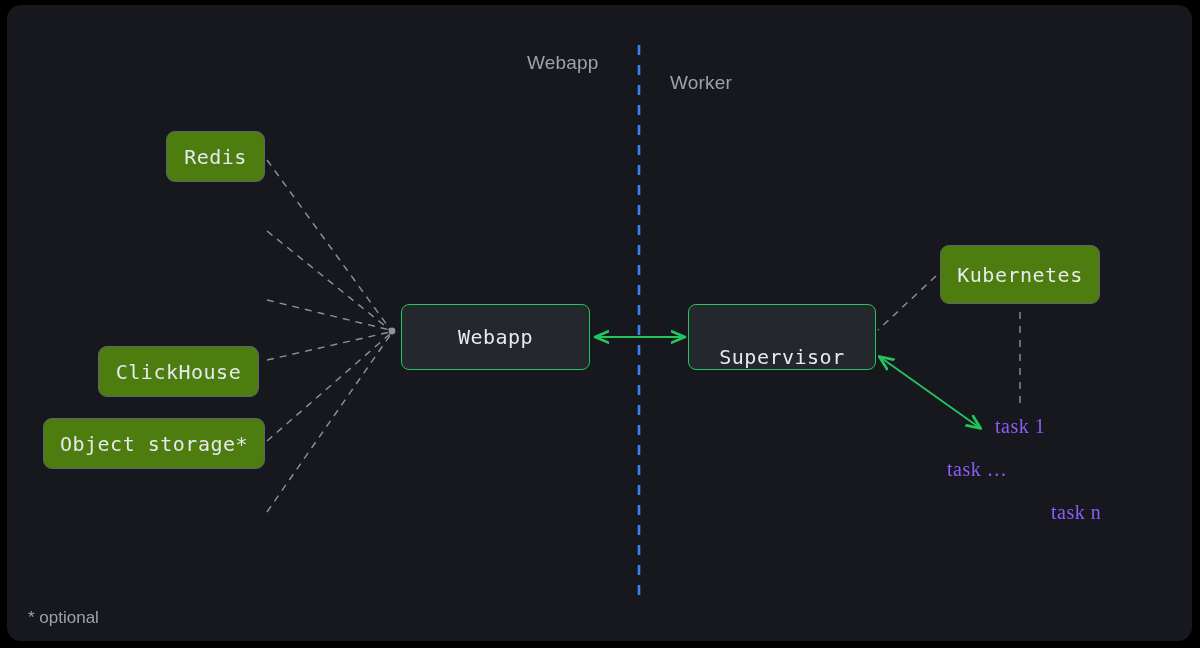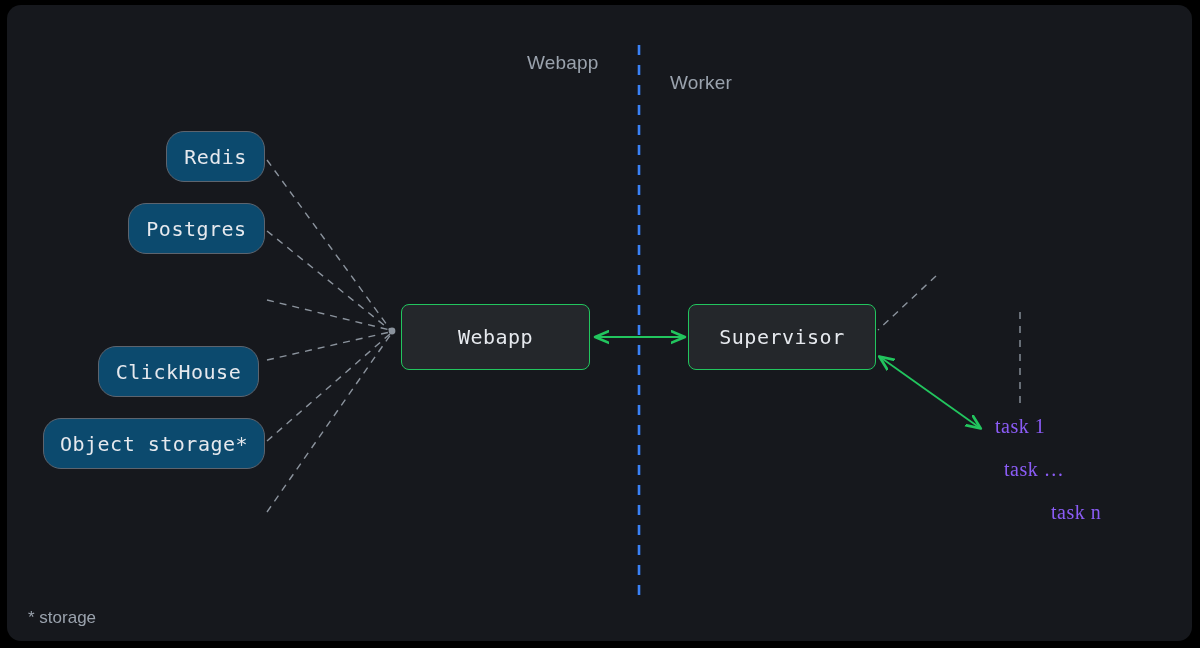--- a/index.html
+++ b/index.html
@@ -43,23 +43,23 @@
     color: #9aa2ad;
     letter-spacing: 0.2px;
     white-space: nowrap;
   }
   .node {
     position: absolute;
     box-sizing: border-box;
     display: flex;
     align-items: center;
     justify-content: center;
-    background: #0c4a6e;
+    background: #4d7c0f;
     border: 1.3px solid #5d646e;
-    border-radius: 18px;
+    border-radius: 9px;
     color: #e6e9ee;
     font-family: "DejaVu Sans Mono", monospace;
     font-size: 20px;
     letter-spacing: 0.5px;
     white-space: nowrap;
   }
   .node.accent {
     border: 1.8px solid #22c55e;
     border-radius: 8px;
     background: #24272b;
@@ -114,35 +114,35 @@
 
     <line x1="639" y1="45" x2="639" y2="605" stroke="#3b82f6" stroke-width="2.6" stroke-dasharray="10 10"></line>
   </svg>
 
   <div class="zone-label" style="left:527px; top:52px;">Webapp</div>
   <div class="zone-label" style="left:670px; top:52px;margin-top:20px;">Worker</div>
 
   <div class="node" style="left:166px; top:131px; width:99px;  height:51px;">
     <span>Redis</span>
   </div>
-  <div class="node" style="left:128px; top:203px; width:137px; height:51px;">
-    <span>Postgres</span>
-  </div>
   <div class="node" style="left:98px; top:346px; width:161px; height:51px;">
     <span>ClickHouse</span>
   </div>
   <div class="node" style="left:43px;  top:418px; width:222px; height:51px;justify-content:center;">
     <span>Object storage*</span>
   </div>
 
   <div class="node accent" style="left:401px; top:304px; width:189px; height:66px;">
     <span>Webapp</span>
   </div>
-  <div class="node accent" style="left:688px; top:304px; width:188px; height:66px;">
+  <div class="node accent" style="left:688px; top:304px; width:188px; height:66px;align-items:flex-end;">
     <span>Supervisor</span>
+  </div>
+  <div class="node" style="left:940px; top:245px; width:160px; height:59px;">
+    <span>Kubernetes</span>
   </div>
 
   <div class="task-label" style="left:995px; top:415px;">task 1</div>
-  <div class="task-label" style="left:1004px; top:458px;">task …</div>
+  <div class="task-label" style="left:947px; top:458px;">task …</div>
   <div class="task-label" style="left:1051px; top:501px;">task n</div>
 
-  <div class="footnote" style="left:28px; top:608px;">* storage</div>
+  <div class="footnote" style="left:28px; top:608px;">* optional</div>
 </div>
 
 </body></html>

